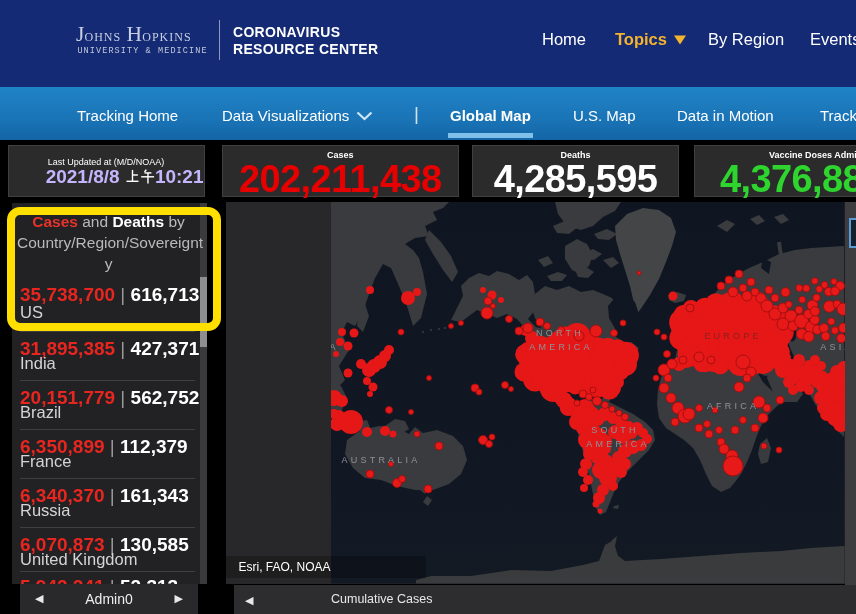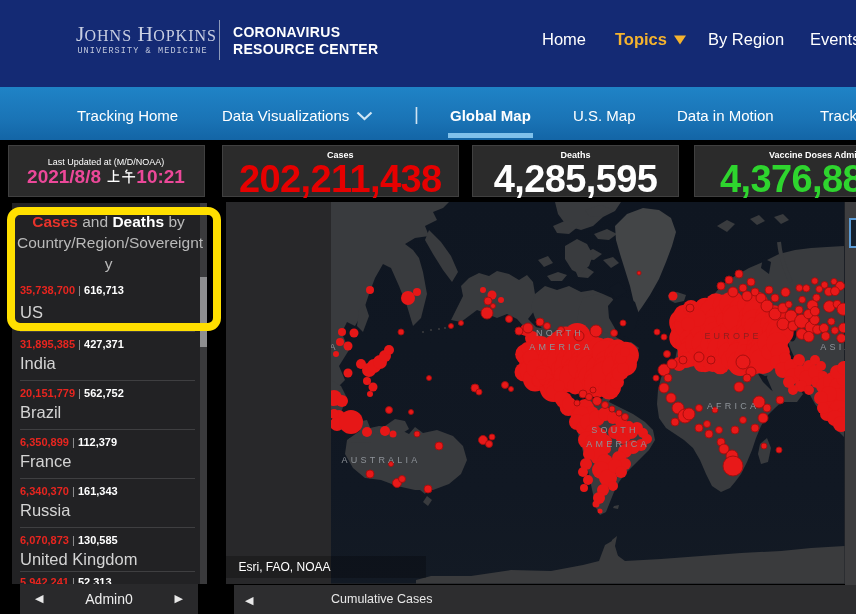--- a/index.html
+++ b/index.html
@@ -1,35 +1,35 @@
 <!DOCTYPE html>
 <html><head><meta charset="utf-8"><style>
 *{margin:0;padding:0;box-sizing:border-box}
 html,body{width:856px;height:614px;background:#000;overflow:hidden;font-family:"Liberation Sans",sans-serif;position:relative}
 
 #hdr{position:absolute;left:0;top:0;width:856px;height:87px;background:#142a74}
 #logo{position:absolute;left:76px;top:22px;color:#c9cfe2;font-family:"Liberation Serif",serif;font-size:21.5px;letter-spacing:0.1px;white-space:nowrap}
-#logo small{font-size:16px;letter-spacing:1px}
+#logo small{font-size:12px;letter-spacing:1px}
 #univ{position:absolute;left:76px;top:46px;width:133px;text-align:center;color:#c2c9dd;font-size:8.5px;letter-spacing:1.1px;font-family:Liberation Mono, monospace;white-space:nowrap}
 #vline{position:absolute;left:219px;top:20px;width:1px;height:40px;background:#8d9aba}
 #crc{position:absolute;left:233px;top:24px;color:#fff;font-weight:bold;font-size:14px;letter-spacing:0.3px;line-height:17px}
 .n1{position:absolute;top:30px;color:#fff;font-size:16.5px;white-space:nowrap}
 
 #nav2{position:absolute;left:0;top:87px;width:856px;height:53px;background:linear-gradient(#1f83c6 0%,#1a74b6 60%,#1365a6 100%)}
 .n2{position:absolute;top:20px;color:#fff;font-size:15px;white-space:nowrap}
 
 .box{position:absolute;top:145px;height:51.5px;background:#2b2b2b;border:1px solid #404040}
 .blab{position:absolute;left:0;right:0;top:4px;text-align:center;color:#fff;font-size:9px;font-weight:bold}
 .bnum{position:absolute;left:0;right:0;top:12px;text-align:center;font-size:38px;line-height:42px;font-weight:bold;letter-spacing:-0.6px;white-space:nowrap}
 
 #sbar{position:absolute;left:11.5px;top:203px;width:188px;height:381px;background:#222224}
 #strack{position:absolute;left:199.5px;top:203px;width:7.5px;height:381px;background:#3a3a3c}
 #sthumb{position:absolute;left:199.5px;top:277px;width:7.5px;height:70px;background:#8e8e90}
 .shead{position:absolute;left:17px;width:183px;text-align:center;color:#b9b9b9;font-size:15.5px;white-space:nowrap}
-.num{position:absolute;left:20px;font-size:11px;font-weight:bold;white-space:nowrap}
+.num{position:absolute;left:20px;font-size:19px;font-weight:bold;white-space:nowrap}
 .rc{color:#e8251f} .pipe{color:#9a9a9a;font-weight:normal} .dn{color:#fff}
 .cn{position:absolute;left:20px;font-size:16.5px;color:#d4d4d4}
 .sep{position:absolute;left:20px;width:175px;height:1px;background:#3f3f41}
 #ybox{position:absolute;left:7px;top:206.5px;width:213.5px;height:124px;border:8px solid #ffdf00;border-radius:13px}
 #adminbar{position:absolute;left:20px;top:584px;width:178px;height:30px;background:#29292b;color:#ededed}
 
 #mapbg{position:absolute;left:225.5px;top:202px;width:619px;height:381.5px;background:#28282a}
 #rstrip{position:absolute;left:844.5px;top:202px;width:11.5px;height:412px;background:#3d3d3f}
 #mbtn{position:absolute;left:849px;top:218px;width:12px;height:30px;border:2px solid #5b9bd5;background:#16202c}
 #attr{position:absolute;left:225.5px;top:556px;width:200px;height:22px;background:rgba(0,0,0,0.25);color:#fff;font-size:12px;line-height:22px;padding-left:13px}
@@ -55,21 +55,21 @@
       </svg></div>
  <div class="n2" style="left:414px;top:16px;font-size:19px;color:#cfe3f2">|</div>
  <div class="n2" style="left:450px;font-weight:bold">Global Map</div>
  <div class="n2" style="left:448px;top:46px;width:85px;height:5px;background:#7fc0ea"></div>
  <div class="n2" style="left:573px">U.S. Map</div>
  <div class="n2" style="left:677px">Data in Motion</div>
  <div class="n2" style="left:820px">Tracki</div>
 </div>
 <div class="box" style="left:7.5px;width:197px">
  <div class="blab" style="font-weight:normal;font-size:9px;top:11px">Last Updated at (M/D/NOAA)</div>
- <div style="position:absolute;left:0;right:0;top:22.5px;text-align:center;color:#ec4899;font-size:19px;line-height:16px;font-weight:bold;white-space:nowrap">2021/8/8 <svg width="15" height="15" viewBox="0 0 100 100" style="vertical-align:-1px">
+ <div style="position:absolute;left:0;right:0;top:22.5px;text-align:right;color:#c4b5fd;font-size:19px;line-height:16px;font-weight:bold;white-space:nowrap">2021/8/8 <svg width="15" height="15" viewBox="0 0 100 100" style="vertical-align:-1px">
         <g stroke="#fff" stroke-width="9.5" fill="none">
           <path d="M50 6 V82"></path>
           <path d="M50 40 H86"></path>
           <path d="M10 82 H90"></path>
         </g>
       </svg><svg width="15" height="15" viewBox="0 0 100 100" style="vertical-align:-1px">
         <g stroke="#fff" stroke-width="9.5" fill="none">
           <path d="M42 4 L30 20"></path>
           <path d="M30 26 H76"></path>
           <path d="M8 52 H94"></path>

